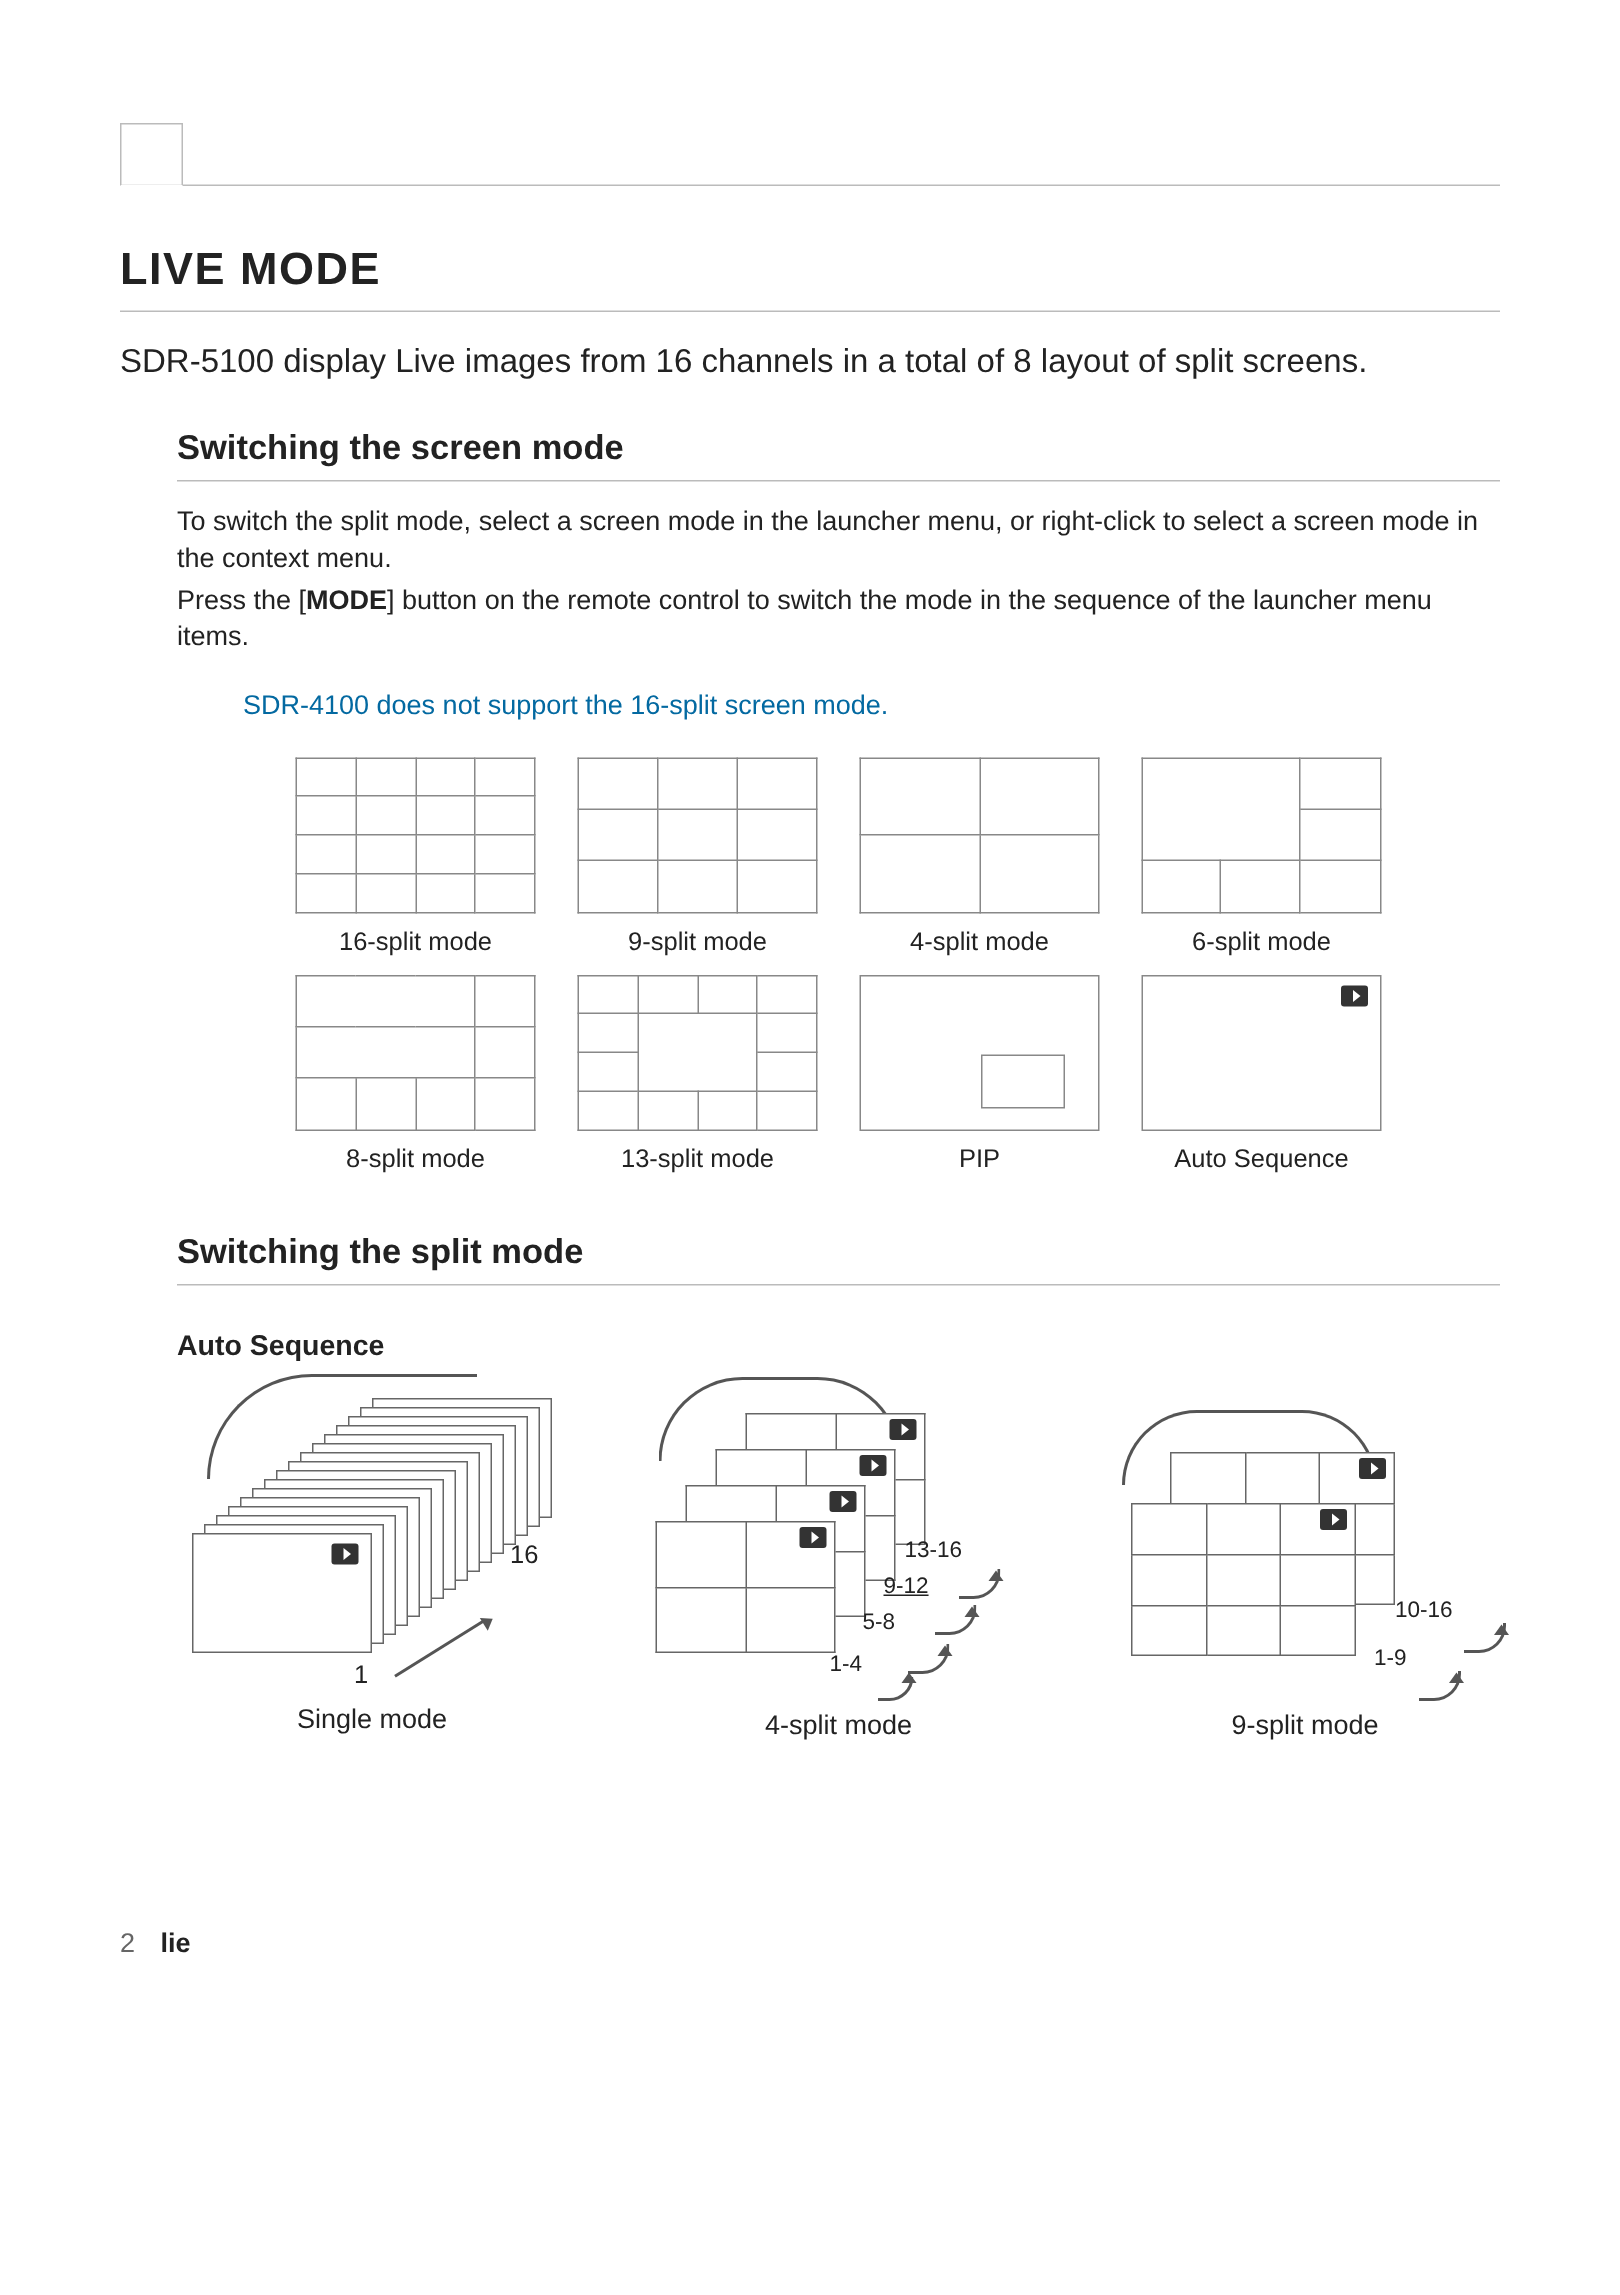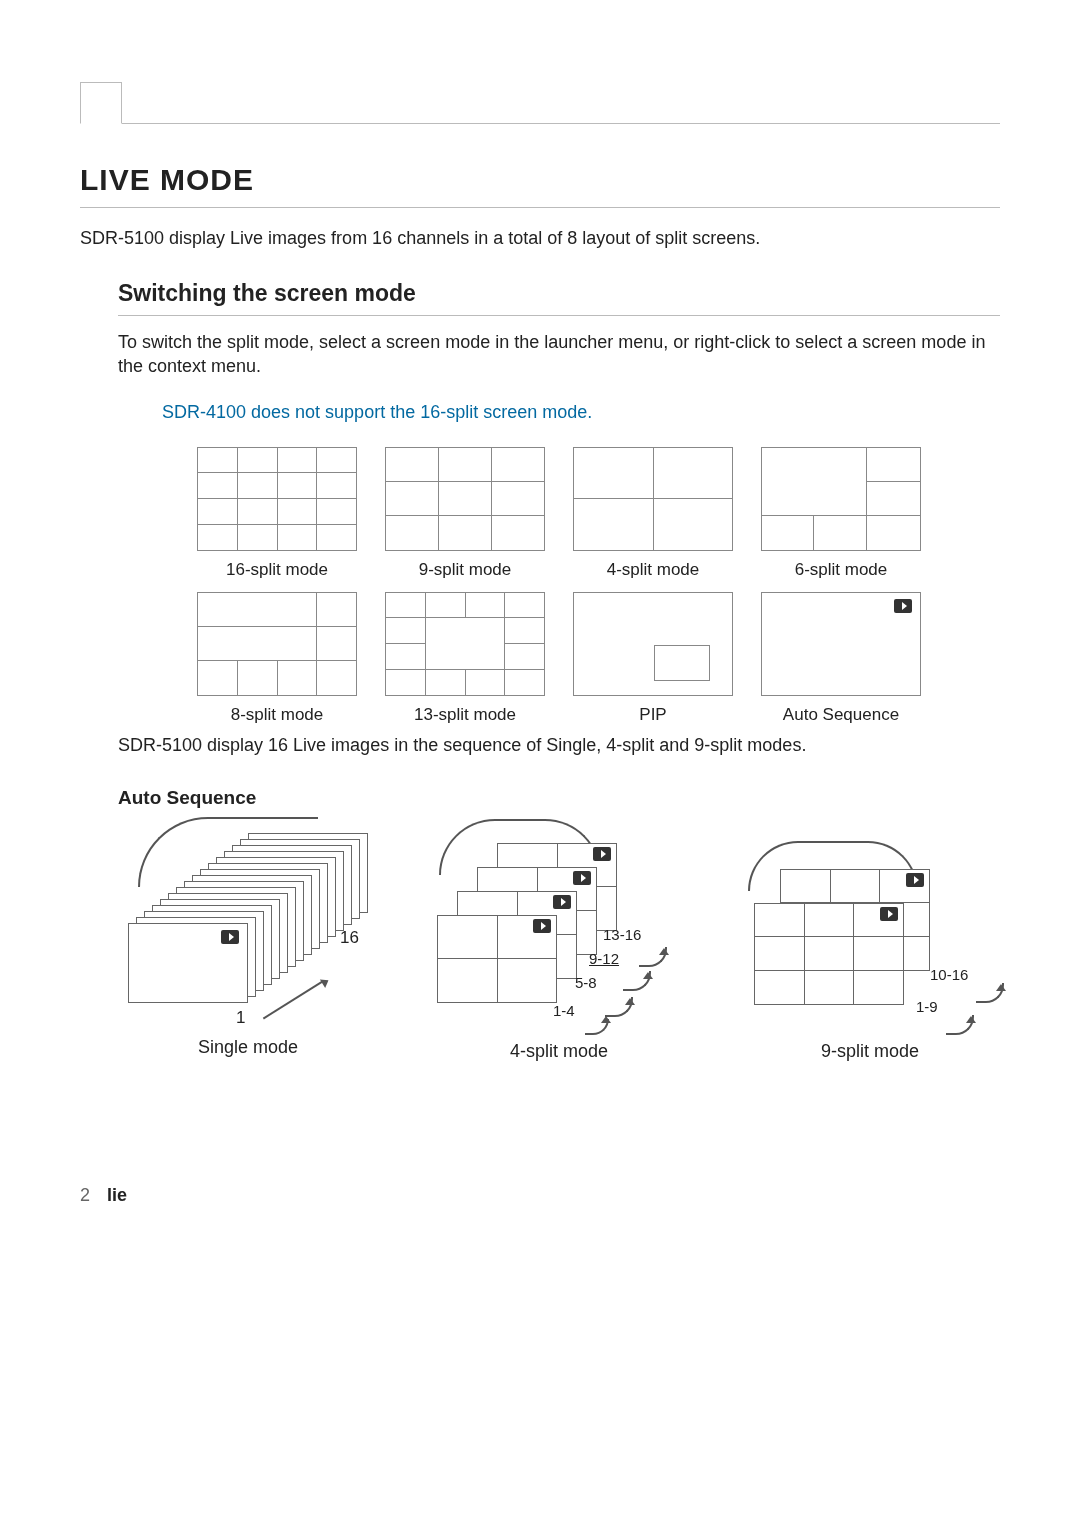--- a/index.html
+++ b/index.html
@@ -16,21 +16,21 @@
   .tab-rule { border-bottom: 1px solid #bbb; margin-bottom: 36px; height: 42px; position: relative; }
   .tab-box {
     position: absolute; left: 0; bottom: -1px;
     width: 42px; height: 42px; border: 1px solid #bbb; border-bottom: 1px solid #fff;
   }
 
   h1.live-mode {
     font-size: 30px; letter-spacing: 1px; font-weight: 700;
     border-bottom: 1px solid #bbb; padding-bottom: 6px; margin-bottom: 18px;
   }
-  .body-text { font-size: 18px; margin-bottom: 28px; }
+  .body-text { font-size: 22px; margin-bottom: 28px; }
 
   .indent { margin-left: 38px; }
   h2.section {
     font-size: 23px; font-weight: 700;
     border-bottom: 1px solid #bbb; padding-bottom: 6px; margin-bottom: 14px;
   }
   h3.sub { font-size: 19px; font-weight: 700; margin: 28px 0 18px 0; }
   .para { font-size: 18px; margin-bottom: 4px; }
   .mode-word { font-weight: 700; }
   .note-text { font-size: 18px; color: #0369a1; margin: 22px 0 22px 44px; }
@@ -101,20 +101,23 @@
   <div class="tab-box"></div>
 </div>
 
 <h1 class="live-mode">LIVE MODE</h1>
 
 <p class="body-text">SDR-5100 display Live images from 16 channels in a total of 8 layout of split screens.</p>
 
 <div class="indent">
   <h2 class="section">Switching the screen mode</h2>
   <p class="para">To switch the split mode, select a screen mode in the launcher menu, or right-click to select a screen mode in the context menu.</p>
+  <p class="para">
+    <span>Press the [</span><span class="mode-word">MODE</span><span>] button on the remote control to switch the mode in the sequence of the launcher menu items.</span>
+  </p>
   <p class="note-text">SDR-4100 does not support the 16-split screen mode.</p>
 
   <div class="grid-row">
     <div class="grid-item">
       <div class="grid-frame">
         <table class="sgrid">
             <tbody>
               <tr>
                 <td></td>
                 <td></td>
@@ -269,21 +272,21 @@
       <div class="grid-label">PIP</div>
     </div>
     <div class="grid-item">
       <div class="autoseq-outer">
           <div class="seq-icon"></div>
         </div>
       <div class="grid-label">Auto Sequence</div>
     </div>
   </div>
 
-  <p class="para">SDR-5100 display 16 Live images in the sequence of Single, 4-split and 9-split modes.</p>
+  <h2 class="section" style="margin-top:34px">Switching the split mode</h2>
 
   <h3 class="sub">Auto Sequence</h3>
 
   <div class="diagrams">
 
     <div class="diag" style="width:260px">
       <div class="stack">
         <div class="arc1" style="left:20px; top:-12px; width:180px; height:70px;"></div>
         <div class="arrowhead" style="left:196px; top:52px; transform: rotate(70deg);"></div>
 

